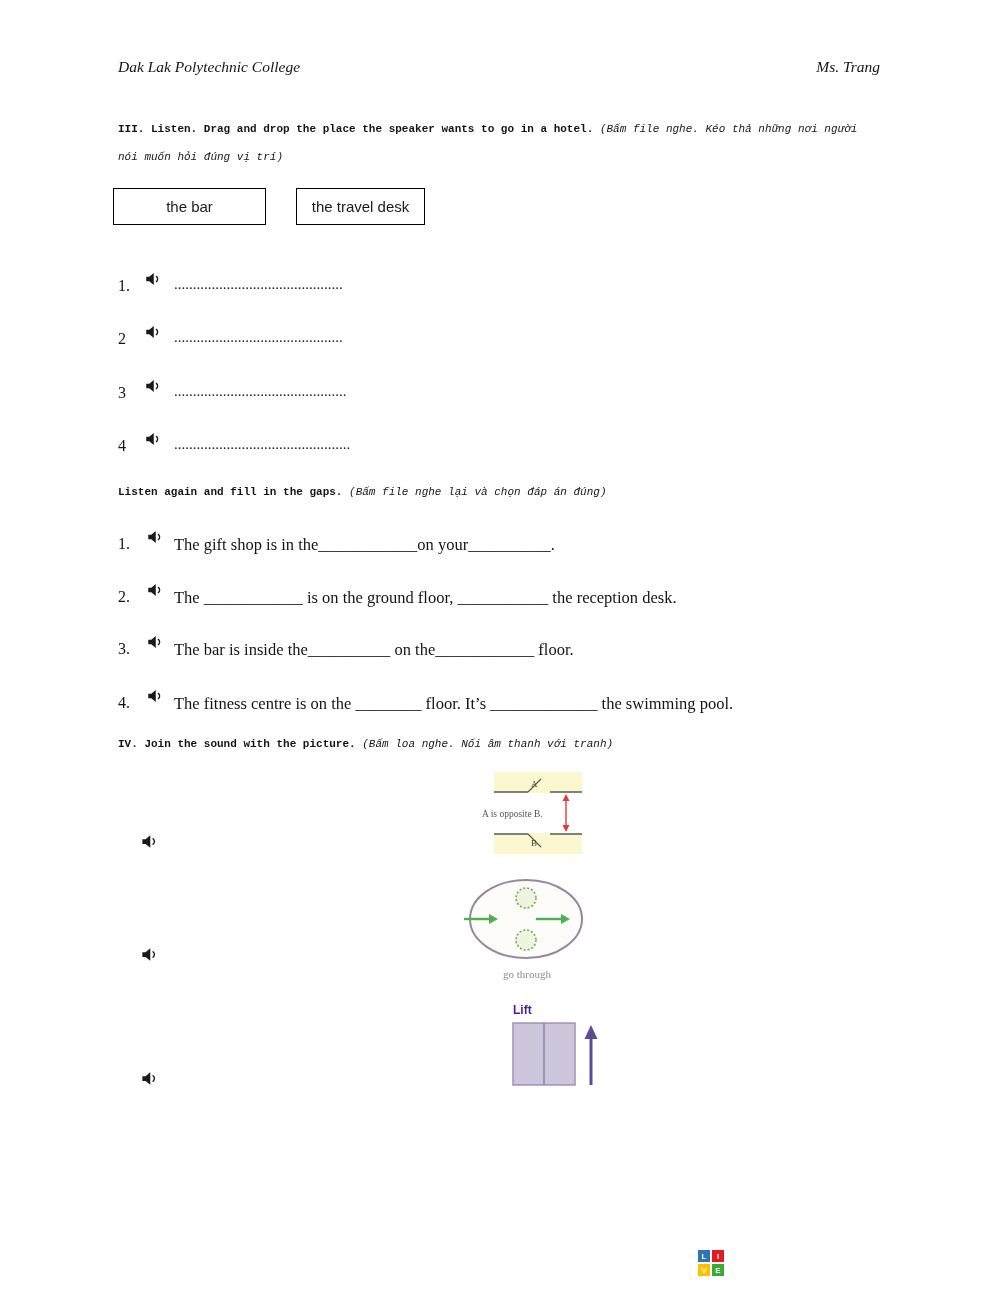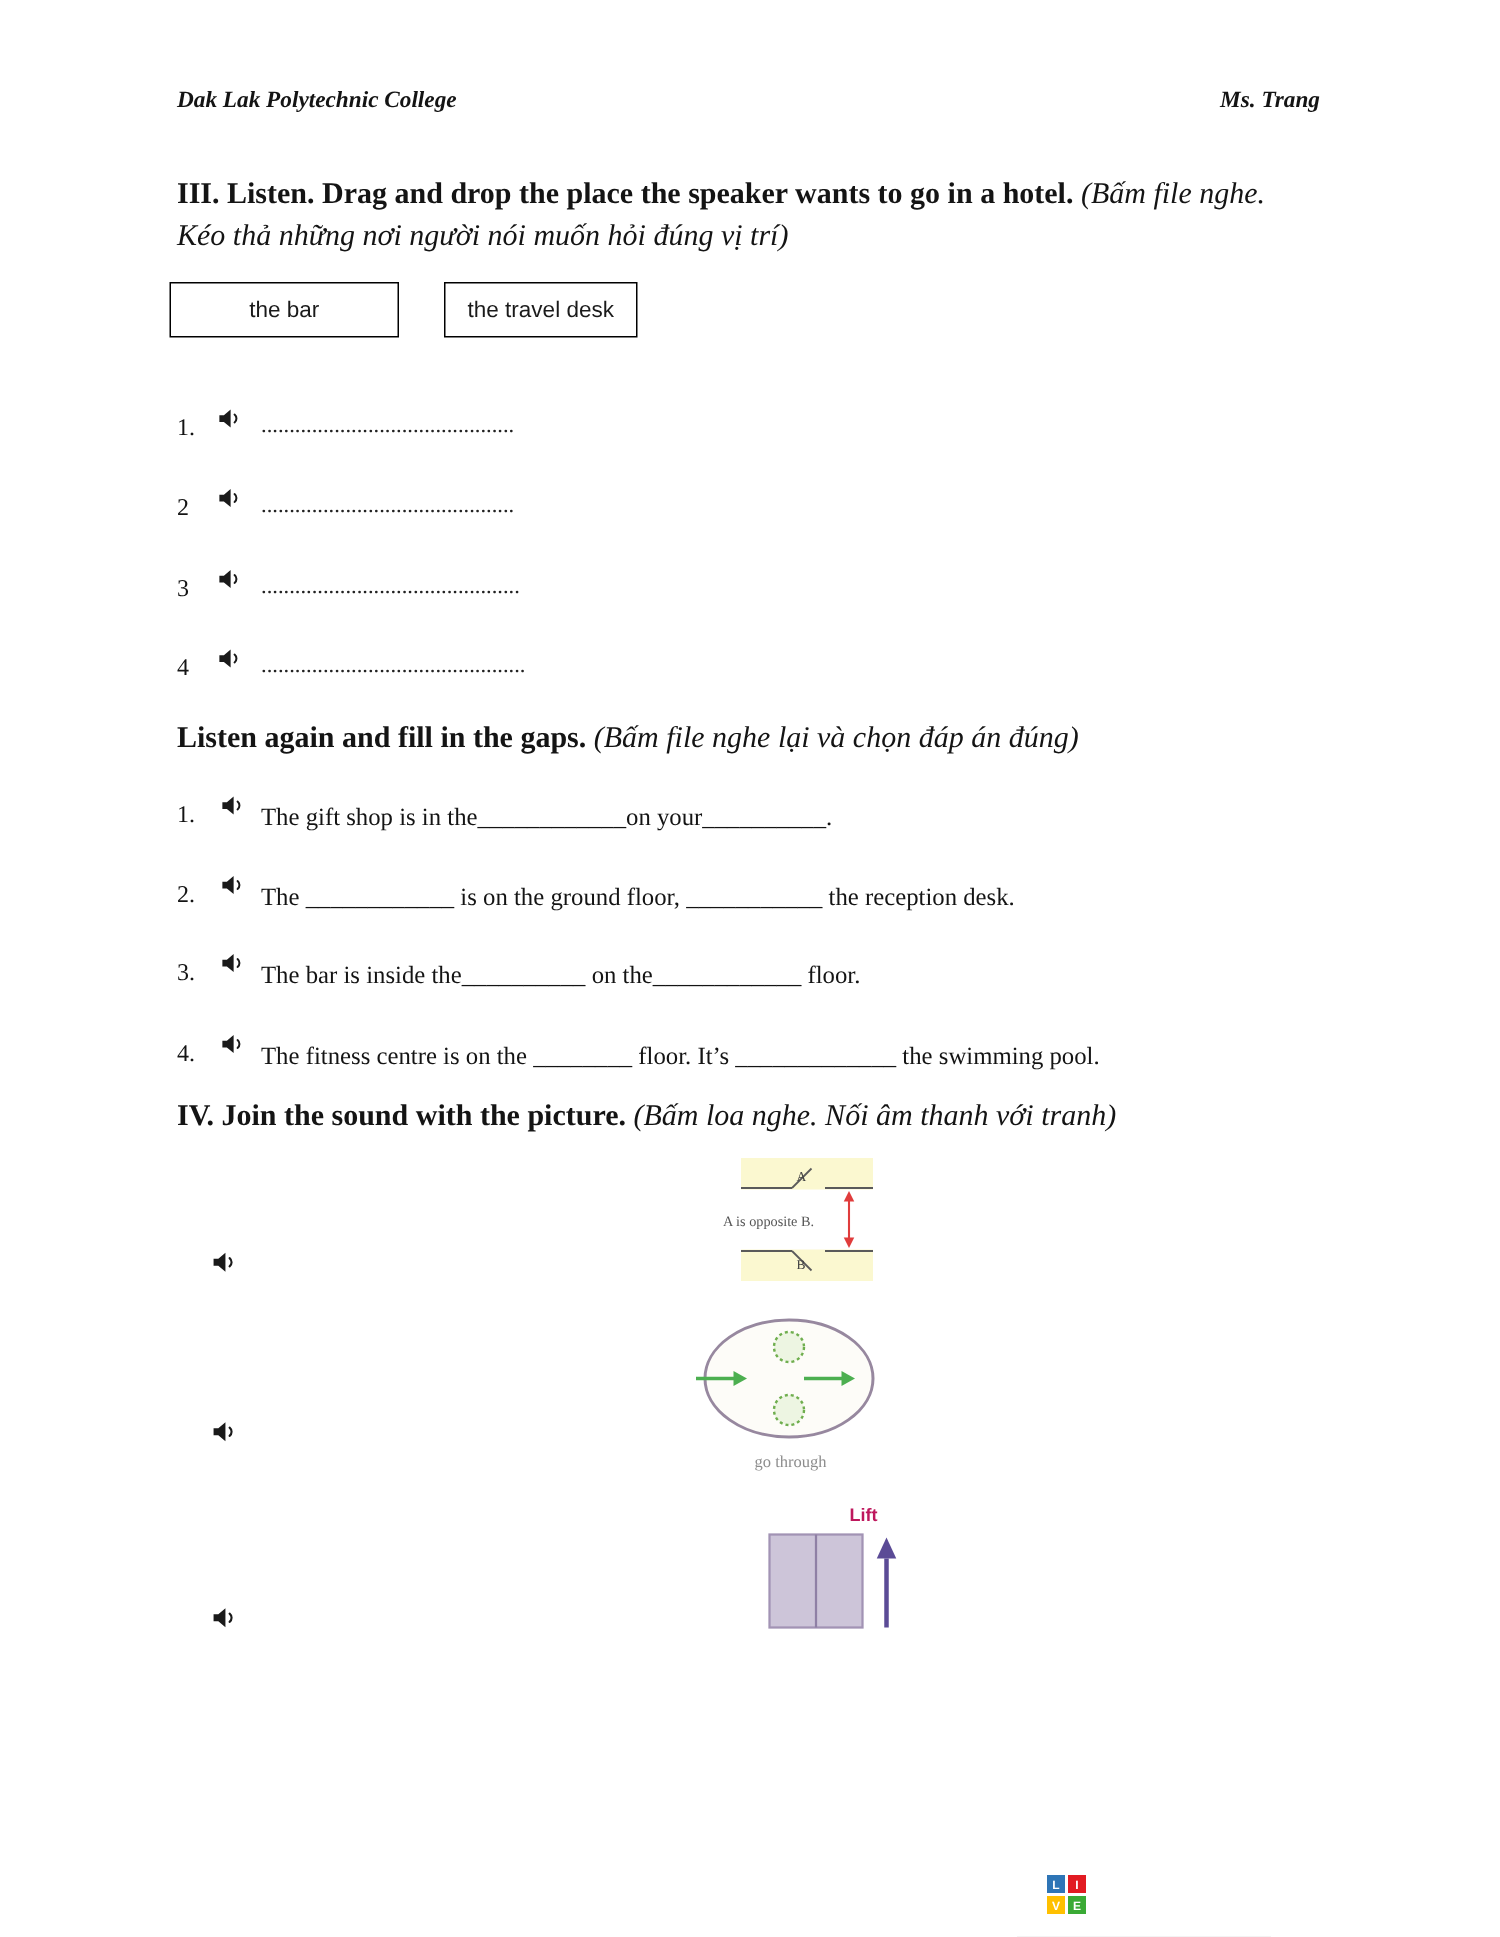--- a/index.html
+++ b/index.html
@@ -1,42 +1,42 @@
 <!DOCTYPE html>
 <html><head>
 <meta charset="utf-8">
 <style>
   html,body{margin:0;padding:0;background:#e9e9e9;}
   .page{
     position:relative;width:1000px;height:1291px;margin:0 auto;background:#ffffff;
     font-family:"Liberation Serif", serif;color:#141414;overflow:hidden;
   }
   .hdr{position:absolute;left:118px;right:120px;top:58px;display:flex;justify-content:space-between;
-       font-style:italic;font-weight:bold;font-size:15.5px;}
-  .title{position:absolute;left:118px;width:760px;margin:0;font-size:20px;line-height:28px;}
+       font-style:italic;font-weight:normal;font-size:15.5px;}
+  .title{position:absolute;left:118px;width:760px;margin:0;font-size:11px;line-height:28px;font-family:Liberation Mono, monospace;}
   .b{font-weight:bold;}
   .i{font-style:italic;}
   .dragbox{position:absolute;height:37px;border:1px solid #000;box-sizing:border-box;
            display:flex;align-items:center;justify-content:center;background:#fff;
            font-family:"Liberation Sans", sans-serif;font-size:15px;color:#1a1a1a;}
   .row{position:absolute;left:118px;display:flex;align-items:flex-start;}
   .row .num{width:26px;padding-top:7px;font-size:16px;}
   .spk{display:inline-block;width:18px;height:18px;line-height:0;}
   .row .spk{margin-right:12px;}
   .row .dots{padding-top:6px;font-size:15px;color:#222;}
   .grow{position:absolute;left:118px;display:flex;align-items:flex-start;}
   .grow .num{width:28px;padding-top:7px;font-size:16px;}
   .grow .spk{margin-right:10px;}
   .grow .txt{padding-top:7px;font-size:16.5px;}
   .spk-abs{position:absolute;left:140px;}
   .pic{position:absolute;}
   .cap2{text-align:center;margin-top:2px;font-family:Liberation Serif, serif;
         font-size:11px;color:#8d8d8d;}
-  .cap3{width:72px;margin-left:10px;text-align:right;margin-bottom:2px;
-        font-family:"Liberation Sans", sans-serif;font-weight:bold;font-size:12px;color:#be185d;}
+  .cap3{width:72px;margin-left:10px;text-align:left;margin-bottom:2px;
+        font-family:"Liberation Sans", sans-serif;font-weight:bold;font-size:12px;color:#4c1d95;}
   .brand{position:absolute;left:698px;top:1250px;display:flex;align-items:center;}
   .logo-grid{width:27px;height:27px;display:grid;grid-template-columns:12px 12px;
              grid-template-rows:12px 12px;gap:2px;margin-right:6px;}
   .logo-grid span{display:flex;align-items:center;justify-content:center;color:#fff;
                   font-family:"Liberation Sans", sans-serif;font-weight:bold;font-size:8px;}
   .q1{background:#2e75b6;}
   .q2{background:#e21b22;}
   .q3{background:#ffc000;}
   .q4{background:#3aaa35;}
   .brand-text{font-family:"Liberation Sans", sans-serif;font-weight:800;font-size:27px;

